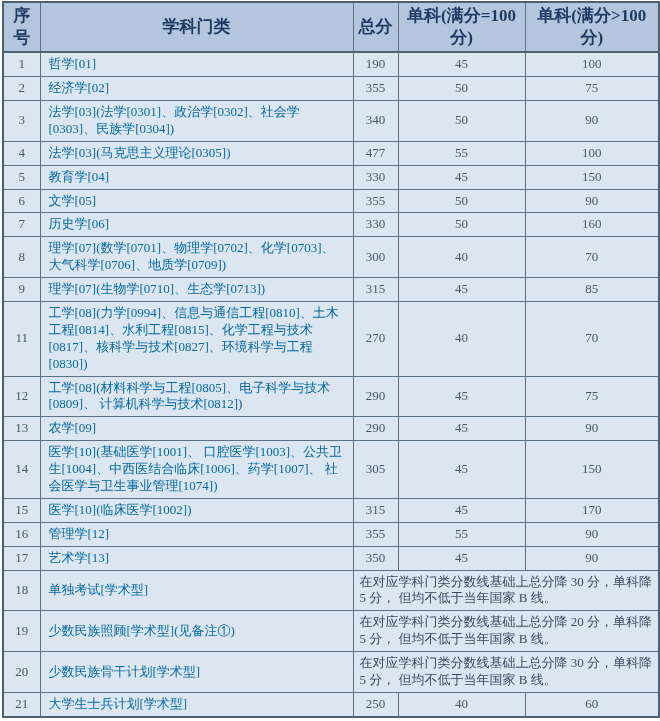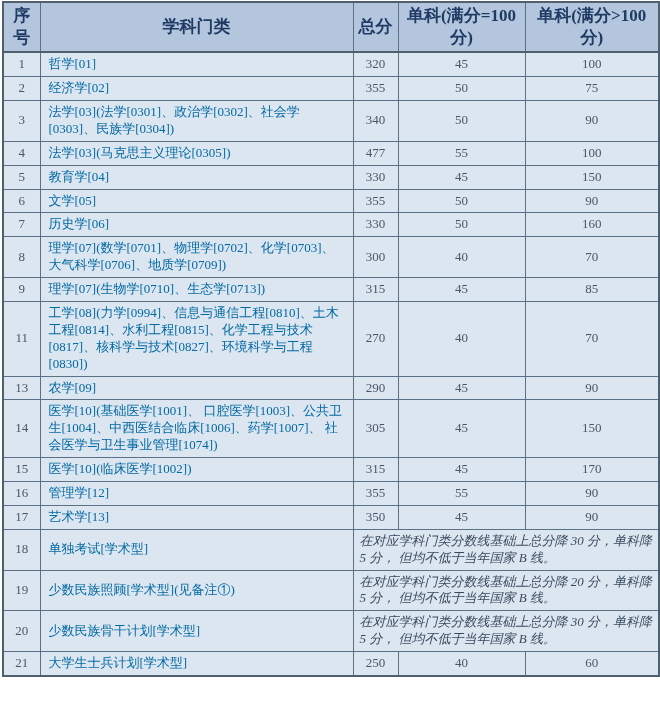--- a/index.html
+++ b/index.html
@@ -49,21 +49,20 @@
   }
   td.c-val{
     text-align:center;
     color:#4a5668;
     padding:3px 2px;
   }
   td.c-note{
     text-align:left;
     color:#3a4a5e;
     padding:3px 4px 3px 6px;
-    font-style:italic;
   }
 </style>
 </head>
 <body>
 
 <div class="wrap">
   <table>
     <colgroup>
       <col class="w-no">
         <col class="w-cat">
@@ -77,21 +76,21 @@
         <th>学科门类</th>
         <th>总分</th>
         <th>单科(满分=100 分)</th>
         <th>单科(满分&gt;100 分)</th>
       </tr>
     </thead>
     <tbody>
         <tr>
           <td class="c-no">1</td>
           <td class="c-cat">哲学[01]</td>
-          <td class="c-val">320</td>
+          <td class="c-val">190</td>
           <td class="c-val">45</td>
           <td class="c-val">100</td>
         </tr>
         <tr>
           <td class="c-no">2</td>
           <td class="c-cat">经济学[02]</td>
           <td class="c-val">355</td>
           <td class="c-val">50</td>
           <td class="c-val">75</td>
         </tr>
@@ -145,20 +144,27 @@
           <td class="c-val">85</td>
         </tr>
         <tr>
           <td class="c-no">11</td>
           <td class="c-cat">工学[08](力学[0994]、信息与通信工程[0810]、土木工程[0814]、水利工程[0815]、化学工程与技术[0817]、核科学与技术[0827]、环境科学与工程[0830])</td>
           <td class="c-val">270</td>
           <td class="c-val">40</td>
           <td class="c-val">70</td>
         </tr>
         <tr>
+          <td class="c-no">12</td>
+          <td class="c-cat">工学[08](材料科学与工程[0805]、电子科学与技术[0809]、 计算机科学与技术[0812])</td>
+          <td class="c-val">290</td>
+          <td class="c-val">45</td>
+          <td class="c-val">75</td>
+        </tr>
+        <tr>
           <td class="c-no">13</td>
           <td class="c-cat">农学[09]</td>
           <td class="c-val">290</td>
           <td class="c-val">45</td>
           <td class="c-val">90</td>
         </tr>
         <tr>
           <td class="c-no">14</td>
           <td class="c-cat">医学[10](基础医学[1001]、 口腔医学[1003]、公共卫生[1004]、中西医结合临床[1006]、药学[1007]、 社会医学与卫生事业管理[1074])</td>
           <td class="c-val">305</td>

